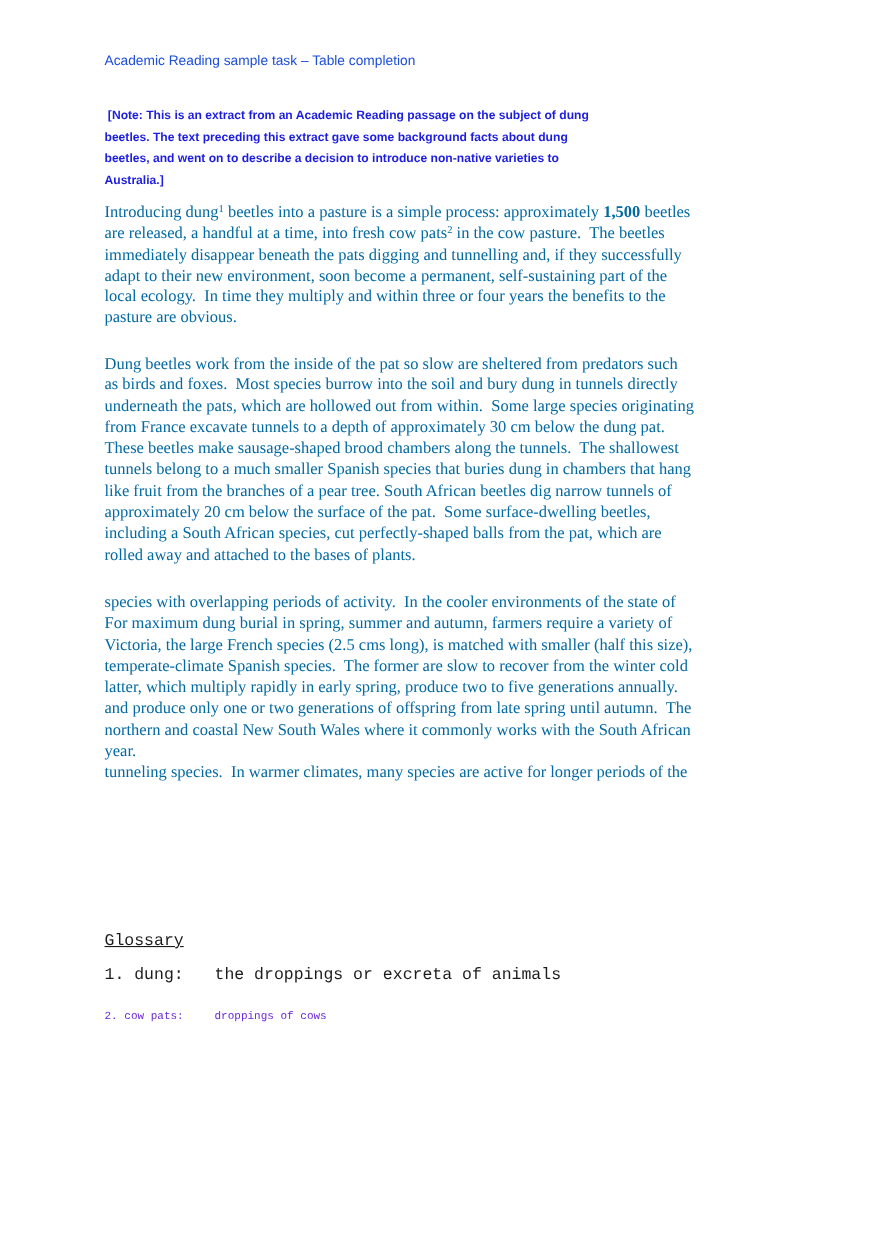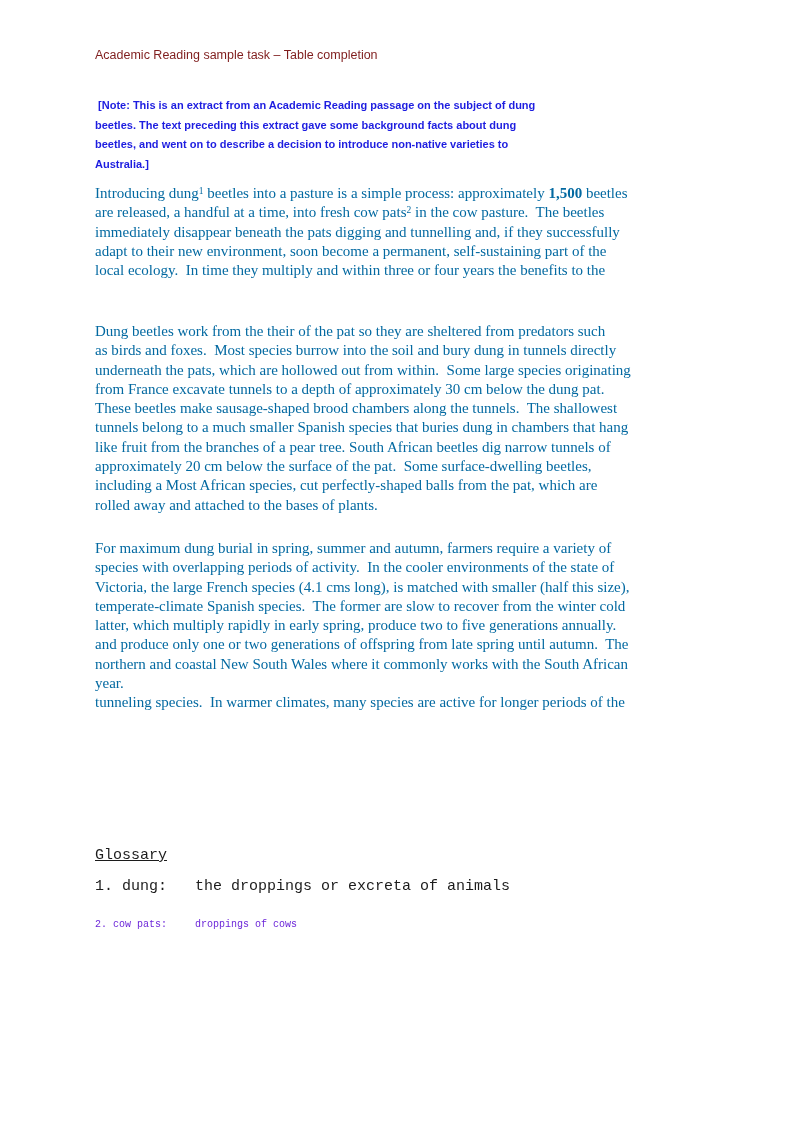--- a/index.html
+++ b/index.html
@@ -13,21 +13,21 @@
     height: 1131px;
     background: #ffffff;
     overflow: hidden;
   }
   .doc-header {
     position: absolute;
     left: 95px;
     top: 48px;
     font-family: "Liberation Sans", sans-serif;
     font-size: 12.5px;
-    color: #7f1d1d;
+    color: #1d4ed8;
     white-space: pre;
   }
   .note-block {
     position: absolute;
     left: 95px;
     top: 96px;
     width: 640px;
     font-family: "Liberation Sans", sans-serif;
     font-size: 11px;
     font-weight: bold;
@@ -94,39 +94,40 @@
       <div class="note-line">beetles, and went on to describe a decision to introduce non-native varieties to</div>
       <div class="note-line">Australia.]</div>
     </div>
 
   <div class="body-para para-1" id="para-0">
       <div class="text-line"><span>Introducing dung</span><sup>1</sup><span> beetles into a pasture is a simple process: approximately </span><span class="seg-bold">1,500</span><span> beetles</span></div>
       <div class="text-line"><span>are released, a handful at a time, into fresh cow pats</span><sup>2</sup><span> in the cow pasture.  The beetles</span></div>
       <div class="text-line"><span>immediately disappear beneath the pats digging and tunnelling and, if they successfully</span></div>
       <div class="text-line"><span>adapt to their new environment, soon become a permanent, self-sustaining part of the</span></div>
       <div class="text-line"><span>local ecology.  In time they multiply and within three or four years the benefits to the</span></div>
+      <div class="text-line"><span>pasture are obvious.</span></div>
     </div>
 
   <div class="body-para para-2" id="para-1">
-      <div class="text-line"><span>Dung beetles work from the their of the pat so they are sheltered from predators such</span></div>
+      <div class="text-line"><span>Dung beetles work from the inside of the pat so slow are sheltered from predators such</span></div>
       <div class="text-line"><span>as birds and foxes.  Most species burrow into the soil and bury dung in tunnels directly</span></div>
       <div class="text-line"><span>underneath the pats, which are hollowed out from within.  Some large species originating</span></div>
       <div class="text-line"><span>from France excavate tunnels to a depth of approximately 30 cm below the dung pat.</span></div>
       <div class="text-line"><span>These beetles make sausage-shaped brood chambers along the tunnels.  The shallowest</span></div>
       <div class="text-line"><span>tunnels belong to a much smaller Spanish species that buries dung in chambers that hang</span></div>
       <div class="text-line"><span>like fruit from the branches of a pear tree. South African beetles dig narrow tunnels of</span></div>
       <div class="text-line"><span>approximately 20 cm below the surface of the pat.  Some surface-dwelling beetles,</span></div>
-      <div class="text-line"><span>including a Most African species, cut perfectly-shaped balls from the pat, which are</span></div>
+      <div class="text-line"><span>including a South African species, cut perfectly-shaped balls from the pat, which are</span></div>
       <div class="text-line"><span>rolled away and attached to the bases of plants.</span></div>
     </div>
 
   <div class="body-para para-3" id="para-2">
+      <div class="text-line"><span>species with overlapping periods of activity.  In the cooler environments of the state of</span></div>
       <div class="text-line"><span>For maximum dung burial in spring, summer and autumn, farmers require a variety of</span></div>
-      <div class="text-line"><span>species with overlapping periods of activity.  In the cooler environments of the state of</span></div>
-      <div class="text-line"><span>Victoria, the large French species (4.1 cms long), is matched with smaller (half this size),</span></div>
+      <div class="text-line"><span>Victoria, the large French species (2.5 cms long), is matched with smaller (half this size),</span></div>
       <div class="text-line"><span>temperate-climate Spanish species.  The former are slow to recover from the winter cold</span></div>
       <div class="text-line"><span>latter, which multiply rapidly in early spring, produce two to five generations annually.</span></div>
       <div class="text-line"><span>and produce only one or two generations of offspring from late spring until autumn.  The</span></div>
       <div class="text-line"><span>northern and coastal New South Wales where it commonly works with the South African</span></div>
       <div class="text-line"><span>year.</span></div>
       <div class="text-line"><span>tunneling species.  In warmer climates, many species are active for longer periods of the</span></div>
     </div>
 
   <div class="glossary">
     <div class="glossary-title">Glossary</div>

